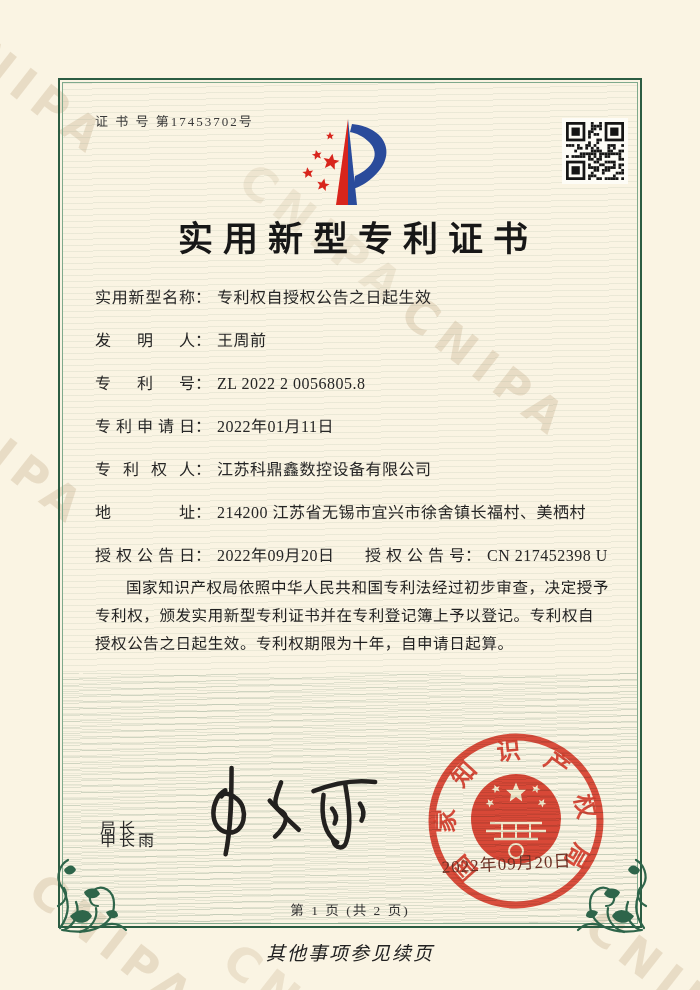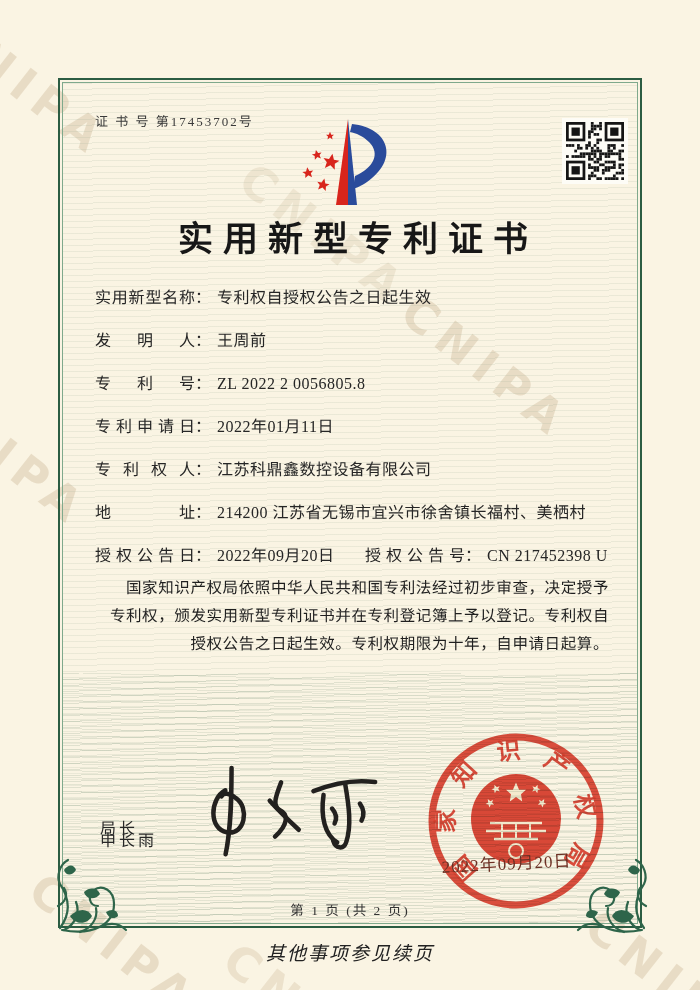--- a/index.html
+++ b/index.html
@@ -50,21 +50,21 @@
   }
   
   .fields{position:absolute;left:95px;top:287px;width:512px;z-index:2;font-size:16px;}
   .frow{position:relative;height:43px;line-height:21px;white-space:nowrap;}
   .lbl{display:inline-block;width:100px;text-align:justify;text-align-last:justify;vertical-align:top;}
   .colon{display:inline-block;vertical-align:top;}
   .val{display:inline-block;margin-left:6px;vertical-align:top;letter-spacing:.5px;}
   .g2{position:absolute;left:270px;top:0;}
   
   .paras{position:absolute;left:95px;top:574px;width:514px;z-index:2;
-         font-size:15.5px;line-height:28px;letter-spacing:.6px;color:#1f1f1f;text-align:right;}
+         font-size:15.5px;line-height:28px;letter-spacing:.6px;color:#1f1f1f;}
   .paras p{margin:0;text-indent:2em;}
   
   .sig-title{position:absolute;left:100px;top:799px;font-size:16px;letter-spacing:3px;z-index:2;margin-top:16px;}
   .sig-name{position:absolute;left:100px;top:827px;font-size:16px;letter-spacing:3px;z-index:2;}
   .autograph{position:absolute;left:196px;top:752px;z-index:3;}
   
   .seal{position:absolute;left:424px;top:731px;z-index:4;mix-blend-mode:multiply;opacity:.95;}
   
   .page-no{position:absolute;left:0;right:0;top:899px;text-align:center;font-size:13.5px;
            letter-spacing:2px;color:#333;z-index:2;}

